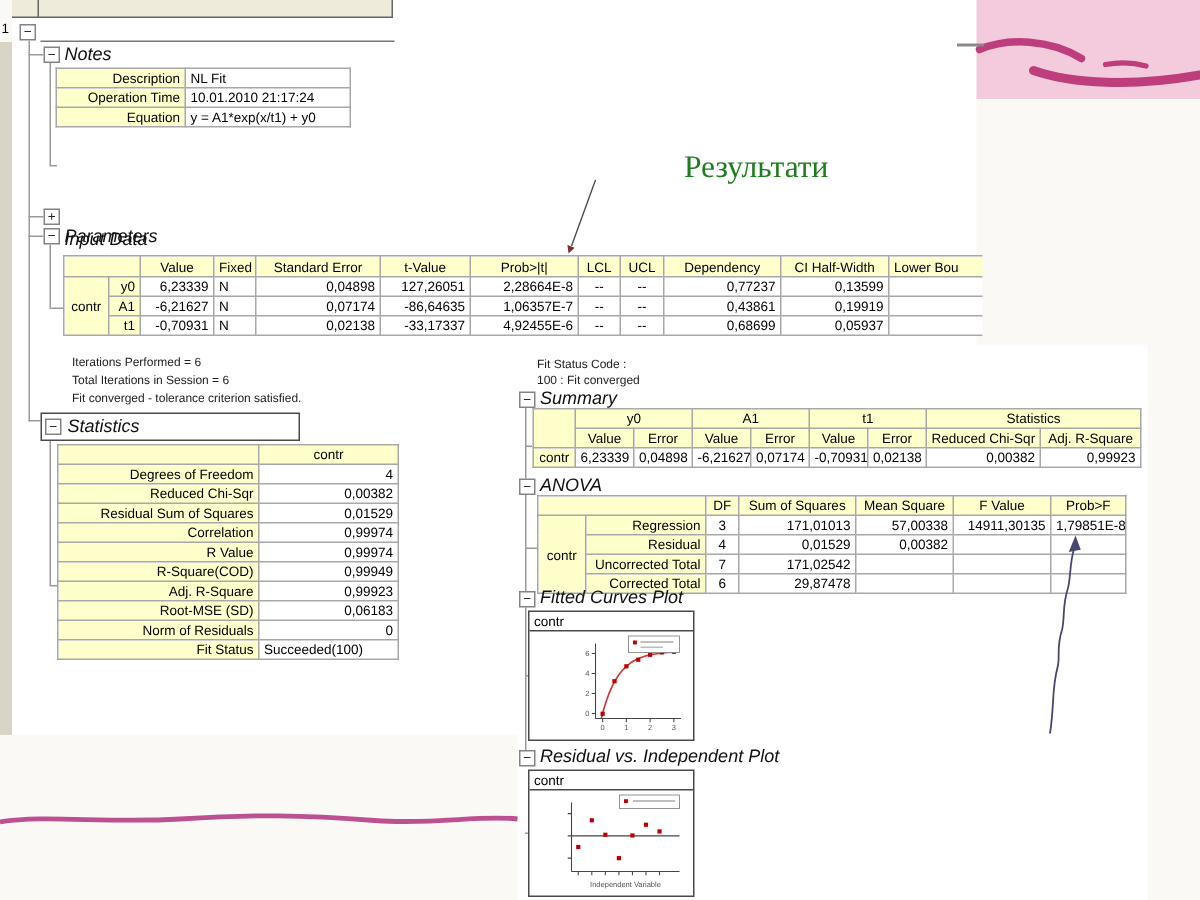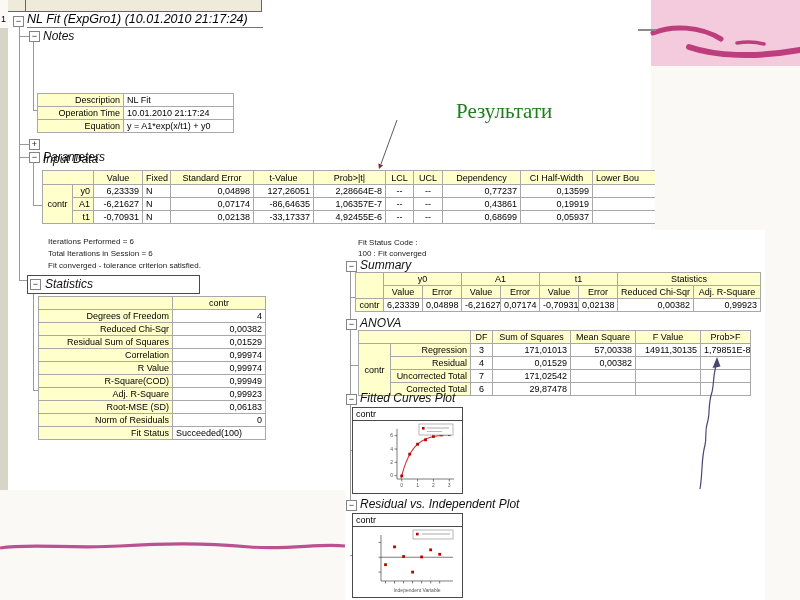--- a/index.html
+++ b/index.html
@@ -73,26 +73,25 @@
   <div class="line" style="left:33px;top:205px;width:9px;height:1px;z-index:5;"></div>
   <div class="line" style="left:33px;top:294px;width:1px;height:96px;z-index:5;"></div>
   <div class="line" style="left:33px;top:390px;width:5px;height:1px;z-index:5;"></div>
   <div class="line" style="left:350px;top:266px;width:1px;height:239px;z-index:5;"></div>
   <div class="line" style="left:350px;top:297px;width:5px;height:1px;z-index:5;"></div>
   <div class="line" style="left:350px;top:365px;width:8px;height:1px;z-index:5;"></div>
   <div class="line" style="left:350px;top:450px;width:3px;height:1px;z-index:5;"></div>
   <div class="line" style="left:350px;top:555px;width:3px;height:1px;z-index:5;"></div>
 
   <div class="tg" style="left:13px;top:16px;">−</div>
-  <div class="title">NL Fit (ExpGro1) (10.01.2010 21:17:24)</div>
   <div class="line" style="left:27px;top:27px;width:236px;height:1px;background:#777;z-index:12;"></div>
 
   <div class="tg" style="left:29px;top:31px;">−</div>
   <div class="sec" style="left:43px;top:29px;">Notes</div>
-  <div class="tblwrap" style="left:37px;top:45px;margin-top:48px;">
+  <div class="tblwrap" style="left:37px;top:45px;">
     <table class="rt nt" style="width:196px;">
       <colgroup>
           <col style="width:86px;">
           <col style="width:110px;">
         </colgroup>
       <tbody>
           <tr>
             <td class="yl rgt">Description</td>
             <td>NL Fit</td>
           </tr>

